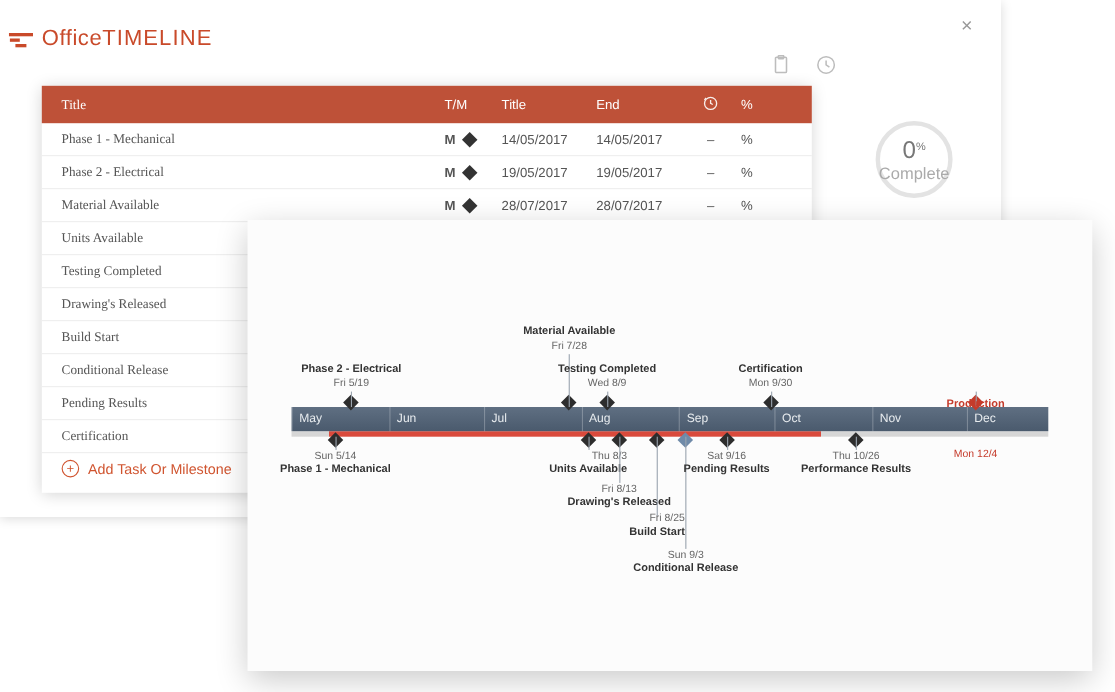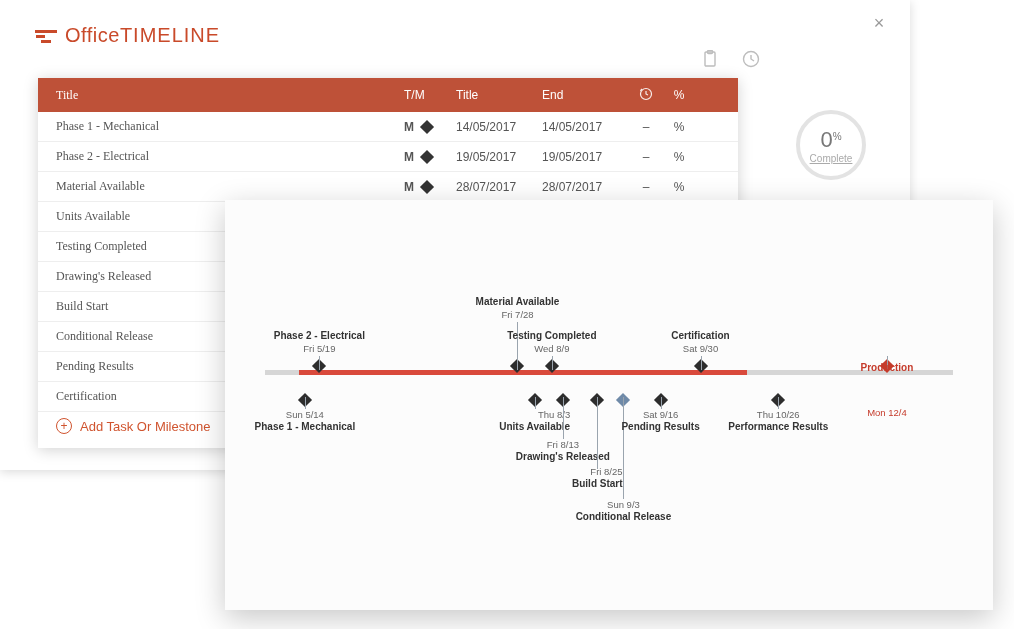--- a/index.html
+++ b/index.html
@@ -17,21 +17,21 @@
     top: 0; left: 0;
     width: 910px;
     height: 470px;
     background: #fff;
     box-shadow: 0 2px 10px rgba(0,0,0,0.15);
   }
   .titlebar {
     height: 70px;
     display: flex;
     align-items: center;
-    padding: 0 35px;
+    padding: 0 8px;
     position: relative;
   }
   .close-btn {
     position: absolute;
     top: 16px; right: 24px;
     width: 14px; height: 14px;
     cursor: pointer;
     color: #999;
     font-size: 18px;
     line-height: 14px;
@@ -126,21 +126,21 @@
     border: 4px solid #e3e3e3;
     border-radius: 50%;
     display: flex;
     flex-direction: column;
     align-items: center;
     justify-content: center;
     color: #777;
   }
   .gauge-val { font-size: 22px; font-weight: 300; display:flex; align-items:flex-start; }
   .gauge-val sup { font-size: 10px; margin-top:4px; }
-  .gauge-lbl { font-size: 10px; color:#aaa;text-decoration:underline; }
+  .gauge-lbl { font-size: 15px; color:#aaa; }
 
   
   .preview {
     position: absolute;
     left: 225px; top: 200px;
     width: 768px; height: 410px;
     background: #fcfcfc;
     box-shadow: 0 8px 28px rgba(0,0,0,0.22);
   }
   .tl-wrap {
@@ -341,20 +341,30 @@
     <div class="gauge-val">
       <span>0</span>
         <sup>%</sup>
     </div>
     <div class="gauge-lbl">Complete</div>
   </div>
 </div>
 
 <div class="preview">
   <div class="tl-wrap">
+    <div class="tl-band" id="tl-band">
+        <div class="month" style="left: 0%;">May</div>
+        <div class="month" style="left: 12.9%;">Jun</div>
+        <div class="month" style="left: 25.4%;">Jul</div>
+        <div class="month" style="left: 38.3%;">Aug</div>
+        <div class="month" style="left: 51.2%;">Sep</div>
+        <div class="month" style="left: 63.8%;">Oct</div>
+        <div class="month" style="left: 76.7%;">Nov</div>
+        <div class="month" style="left: 89.2%;">Dec</div>
+      </div>
     <div class="tl-red"></div>
   </div>
   <div id="tl-markers"></div>
 <div class="tl-diamond top" style="left: 94.352px;"></div>
     <div class="connector" style="left: 94.352px; top: 156px; height: 14px;"></div>
     <div class="ms" style="left: 94.352px; top: 130px;">
       <div class="t">Phase 2 - Electrical</div>
       <div class="d">Fri 5/19</div>
     </div>
     <div class="tl-diamond top" style="left: 292.496px;"></div>
@@ -366,21 +376,21 @@
     <div class="tl-diamond top" style="left: 326.896px;"></div>
     <div class="connector" style="left: 326.896px; top: 156px; height: 14px;"></div>
     <div class="ms" style="left: 326.896px; top: 130px;">
       <div class="t">Testing Completed</div>
       <div class="d">Wed 8/9</div>
     </div>
     <div class="tl-diamond top" style="left: 475.504px;"></div>
     <div class="connector" style="left: 475.504px; top: 156px; height: 14px;"></div>
     <div class="ms" style="left: 475.504px; top: 130px;">
       <div class="t">Certification</div>
-      <div class="d">Sat 9/30</div>
+      <div class="d">Mon 9/30</div>
     </div>
     <div class="tl-diamond top red" style="left: 661.952px;"></div>
     <div class="connector" style="left: 661.952px; top: 156px; height: 14px;"></div>
     <div class="ms red" style="left: 661.952px; top: 130px;">
       <div class="t">Production</div>
       <div class="d">Mon 12/4</div>
     </div>
     <div class="tl-diamond bot" style="left: 79.904px;"></div>
     <div class="connector" style="left: 79.904px; top: 197px; height: 12px;"></div>
     <div class="ms" style="left: 79.904px; top: 209px;">

